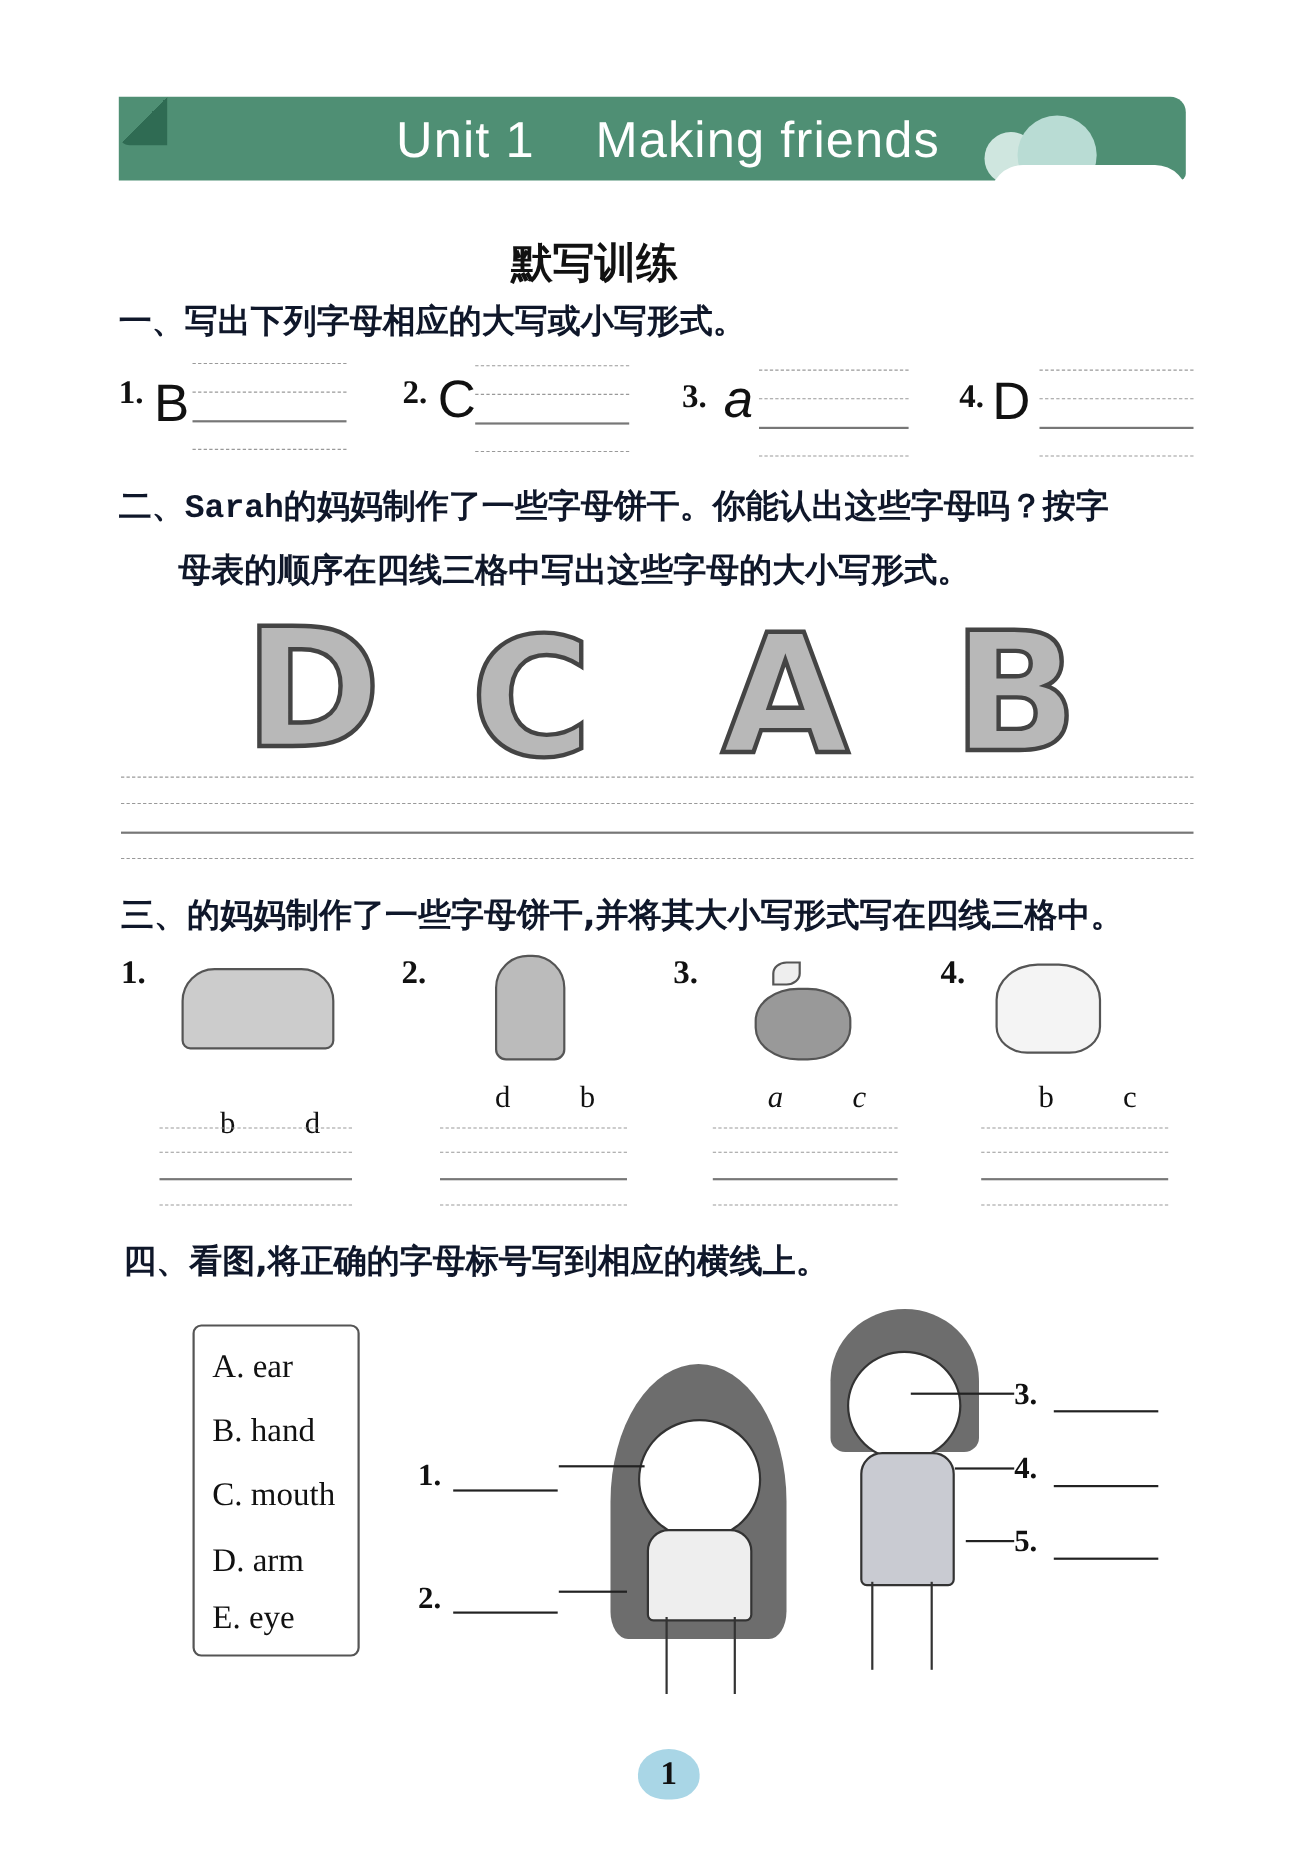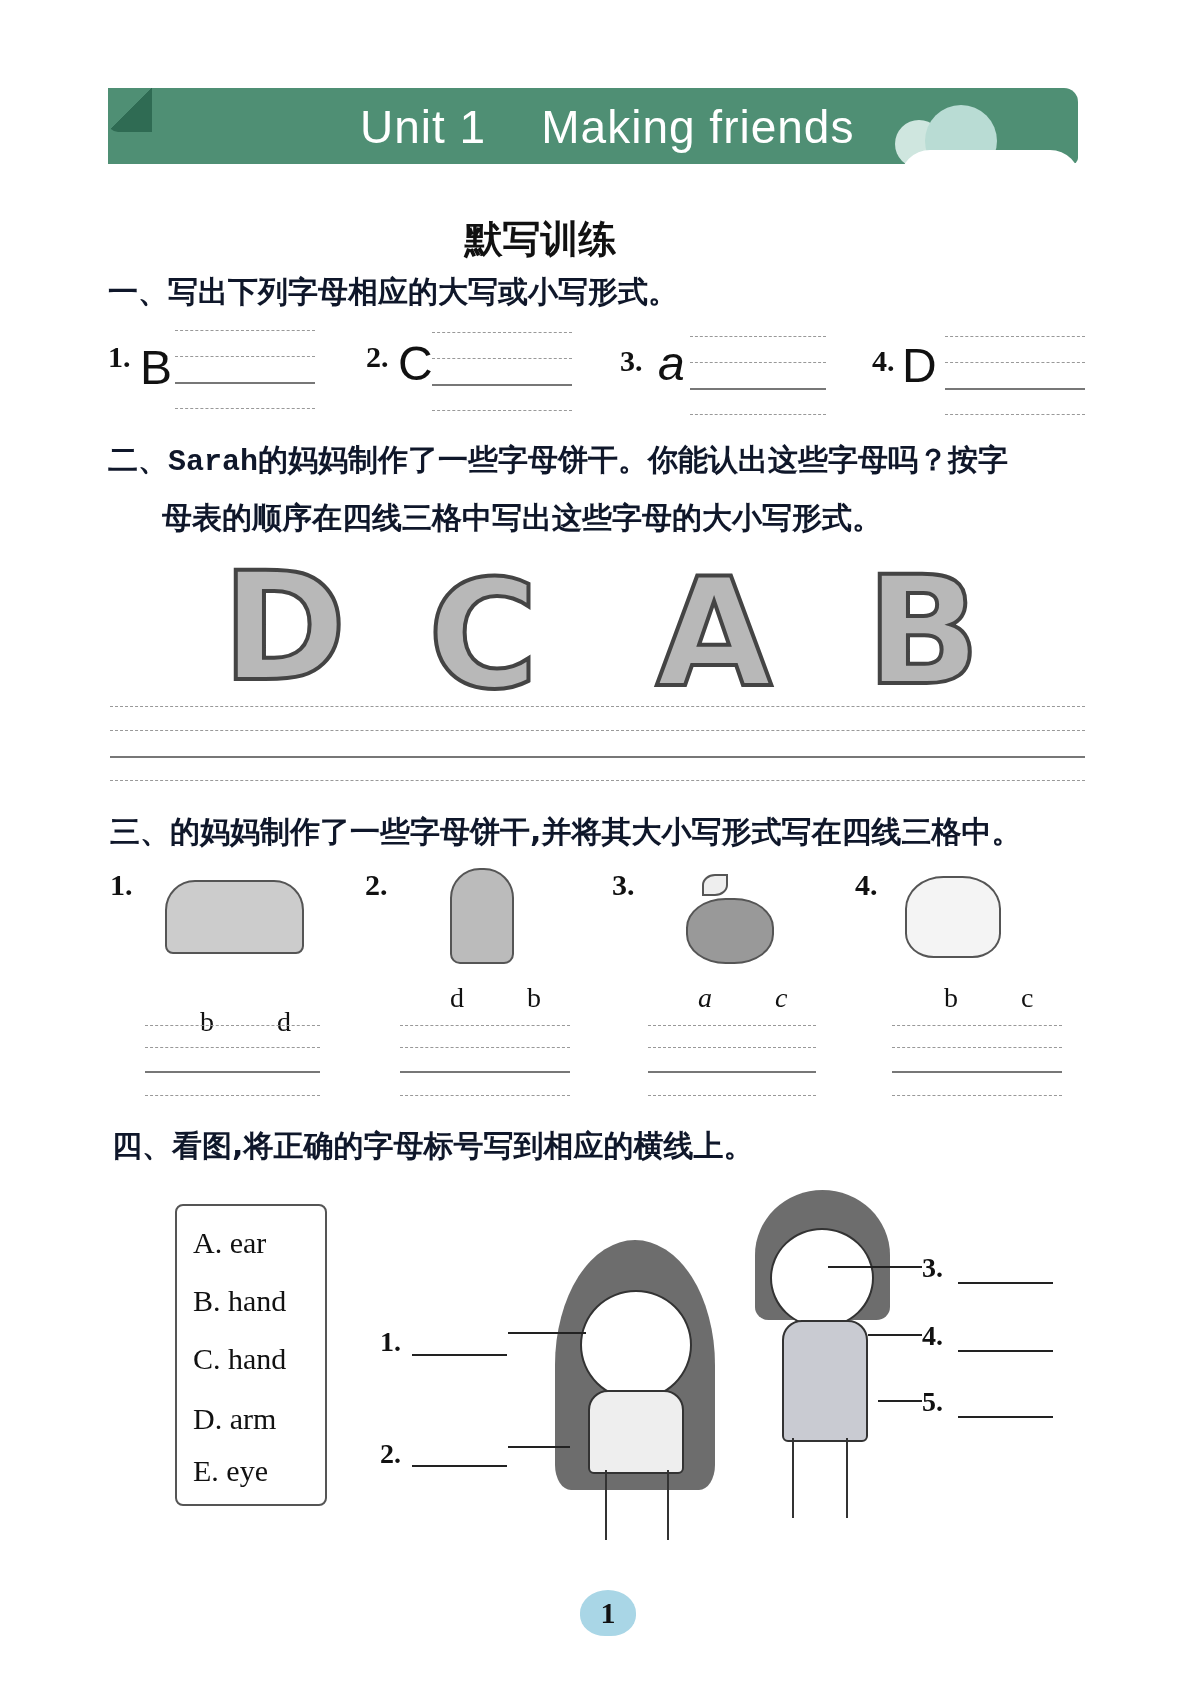--- a/index.html
+++ b/index.html
@@ -149,21 +149,21 @@
     <div style="top:22px"></div>
     <div class="solid" style="top:46px"></div>
     <div style="top:70px"></div>
 </div>
 
 <div class="abs q-head" style="left:112px;top:1126px;">四、看图,将正确的字母标号写到相应的横线上。</div>
 
 <div class="abs word-box">
   <div class="word" style="top:20px;">A. ear</div>
   <div class="word" style="top:78px;">B. hand</div>
-  <div class="word" style="top:136px;">C. hand</div>
+  <div class="word" style="top:136px;">C. mouth</div>
   <div class="word" style="top:196px;">D. arm</div>
   <div class="word" style="top:248px;">E. eye</div>
 </div>
 
 <div class="girl-hair" style="left:555px;top:1240px;width:160px;height:250px;"></div>
 <div class="girl-face" style="left:580px;top:1290px;width:108px;height:106px;"></div>
 <div class="girl-body" style="left:588px;top:1390px;width:92px;height:80px;"></div>
 <div class="abs" style="left:605px;top:1470px;width:60px;height:70px;border-left:2px solid #333;border-right:2px solid #333;"></div>
 
 <div class="girl-hair" style="left:755px;top:1190px;width:135px;height:130px;"></div>

